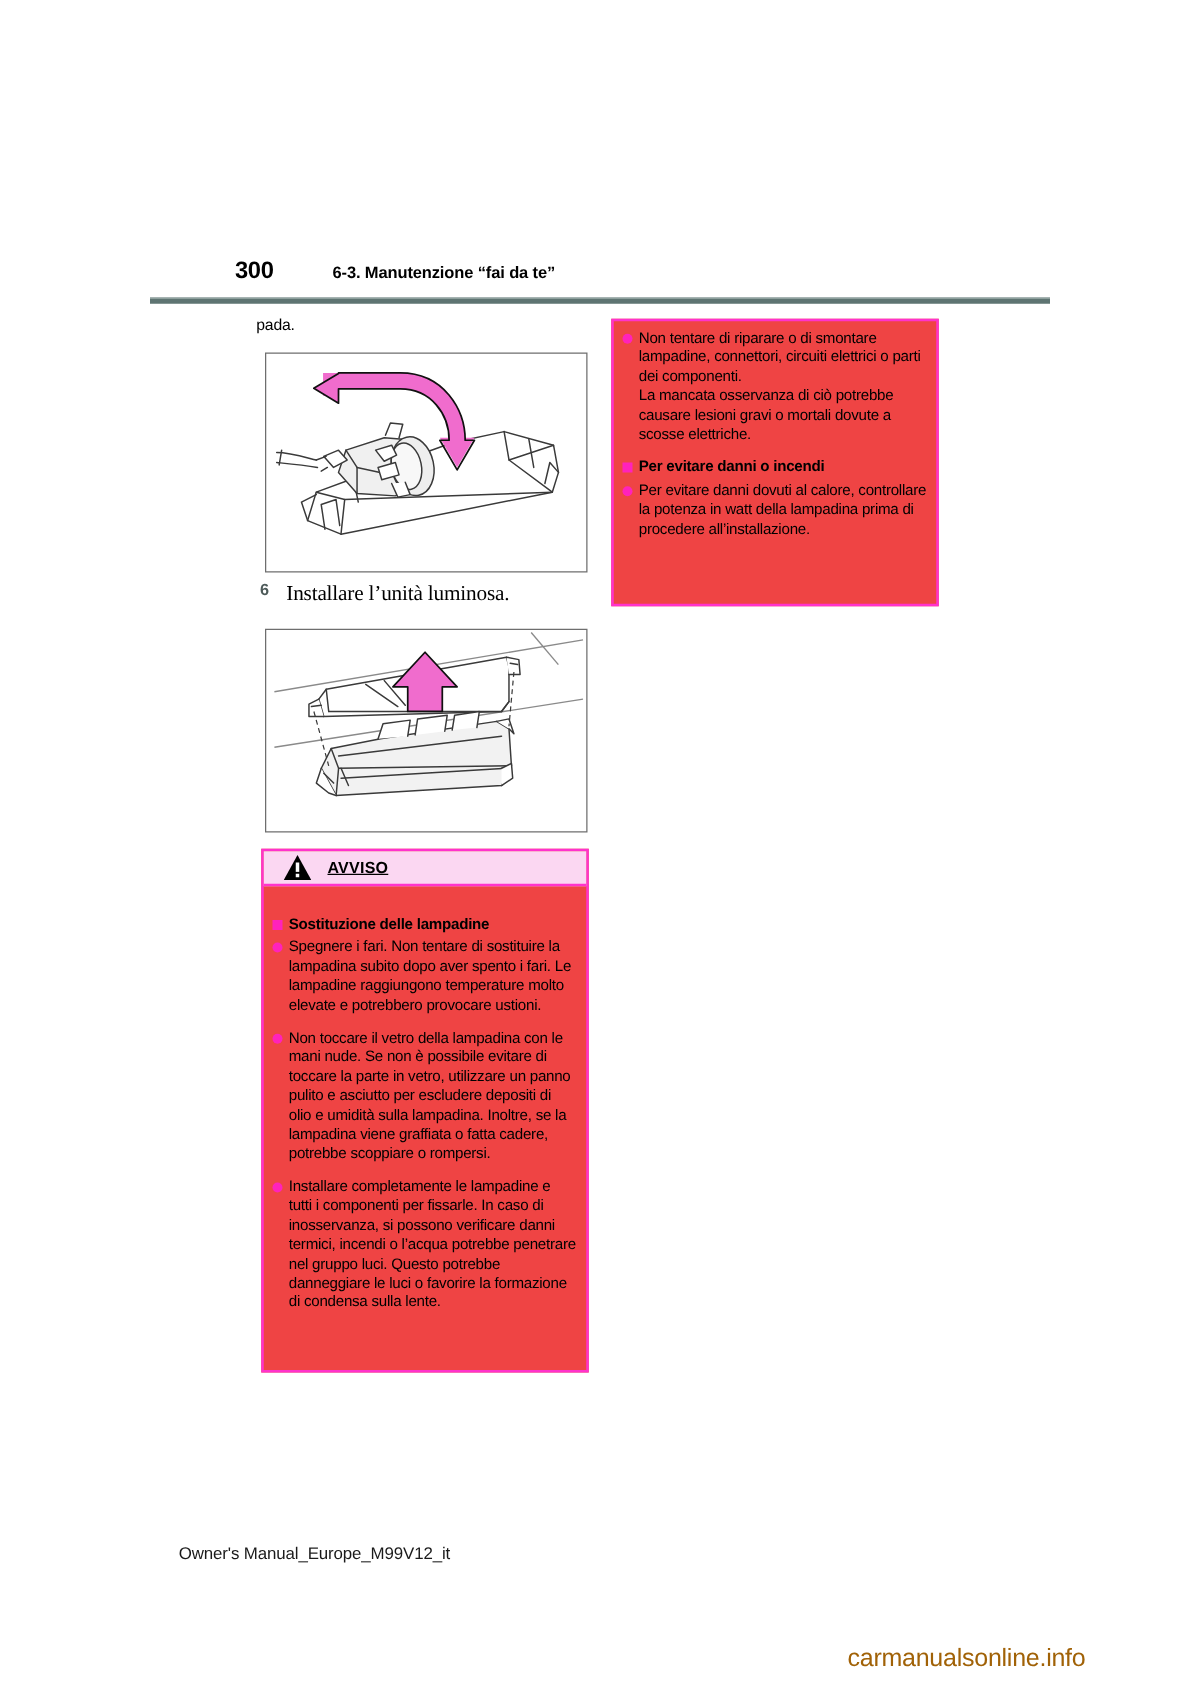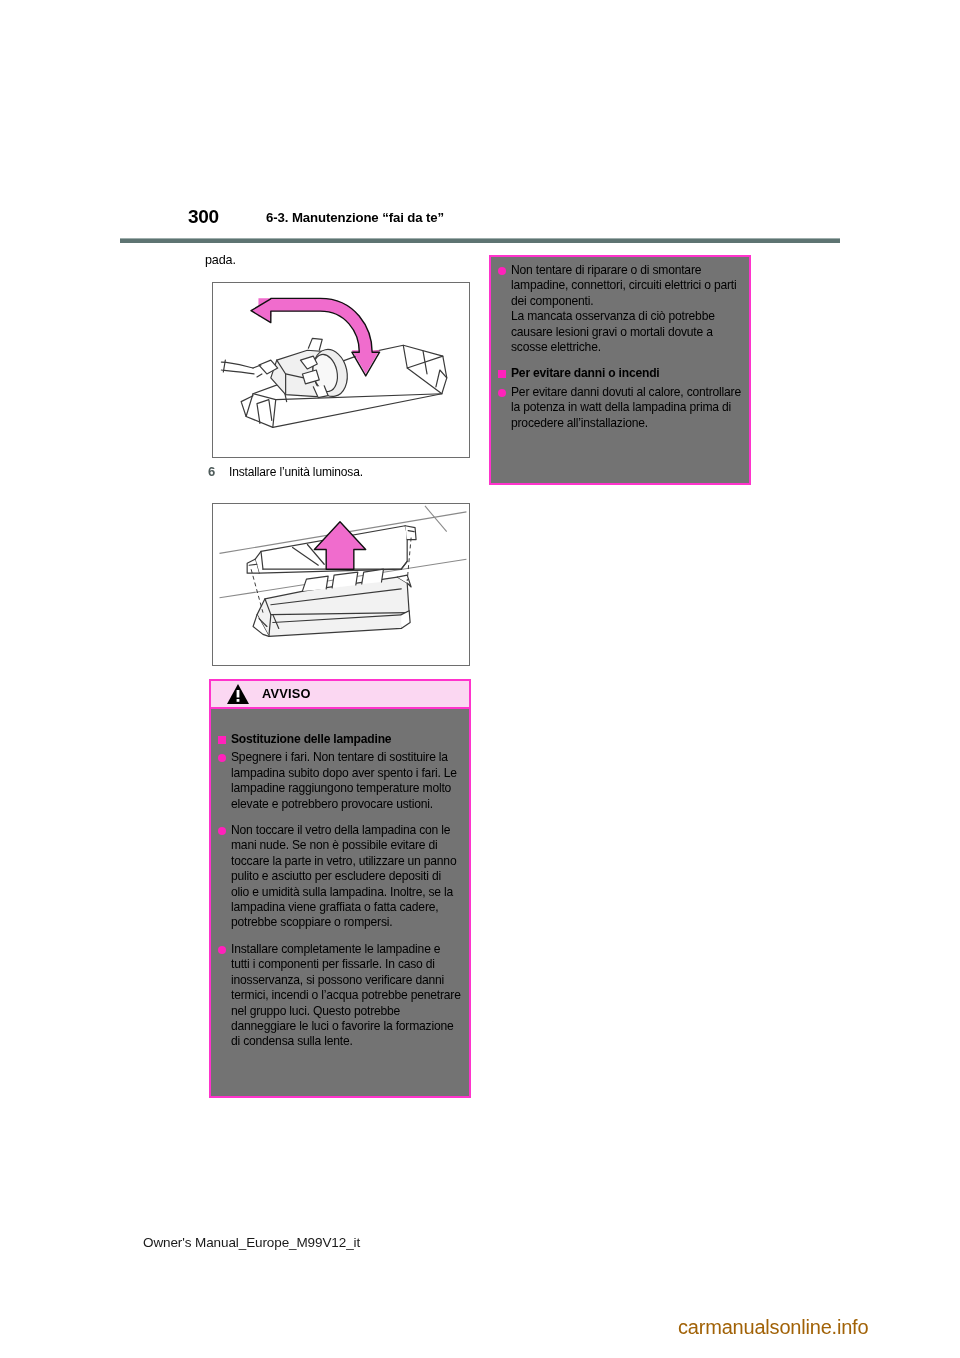--- a/index.html
+++ b/index.html
@@ -96,30 +96,31 @@
     left: 0;
     top: 0;
     font-size: 13px;
     font-weight: bold;
     color: #4d5a59;
   }
   #step-6 .step-label {
     position: absolute;
     left: 21px;
     top: 1px;
-    font-size: 12px;
+    font-size: 17px;
     letter-spacing: -0.15px;
+    font-family: Liberation Serif, serif;
   }
 
   
   .warn-box {
     position: absolute;
     box-sizing: border-box;
     border: 2px solid #ff33cc;
-    background: #737373;
+    background: #ef4444;
   }
   #notice-box {
     left: 489px;
     top: 255px;
     width: 262px;
     height: 230px;
     padding: 6px 8px 8px 7px;
   }
   #avviso-box {
     left: 209px;
@@ -142,20 +143,21 @@
     height: 20px;
   }
   #avviso-header .tri svg { display:block; width:100%; height:100%; }
   #avviso-title {
     position: absolute;
     left: 51px;
     top: 5px;
     font-size: 12.8px;
     font-weight: bold;
     letter-spacing: 0.2px;
+    text-decoration: underline;
   }
   #avviso-body {
     padding: 23px 8px 6px 7px;
   }
 
   
   .item {
     position: relative;
     padding-left: 13px;
     font-size: 12.1px;

